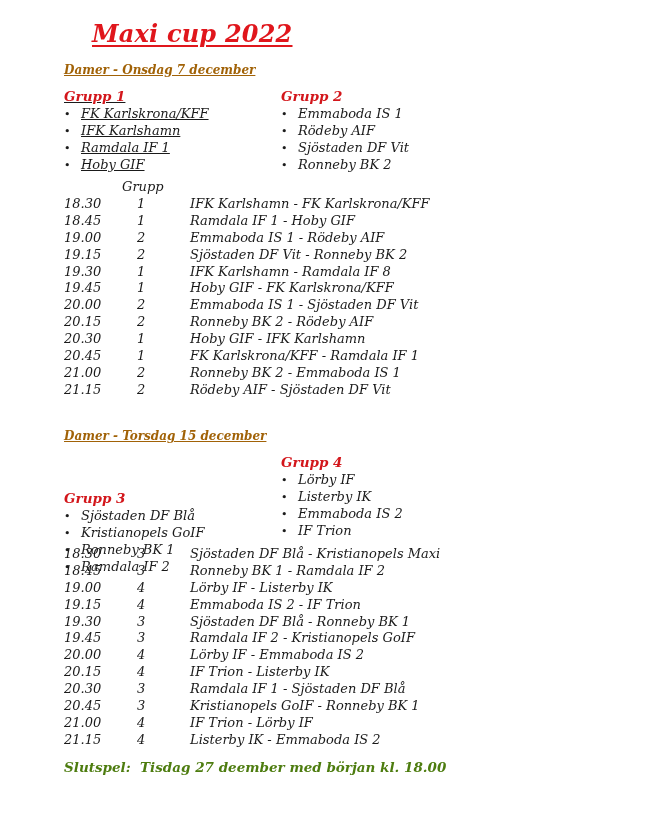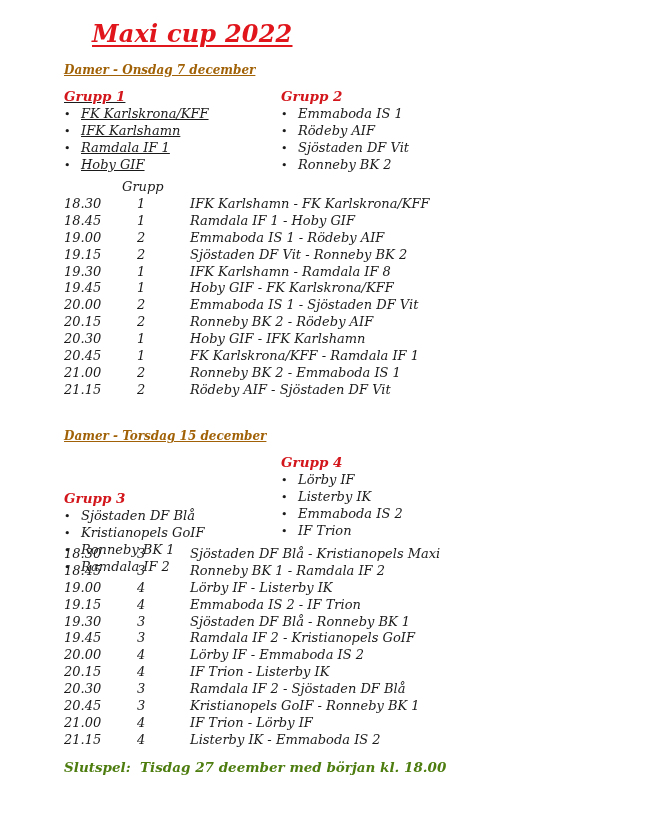--- a/index.html
+++ b/index.html
@@ -161,21 +161,21 @@
       <span class="match">Lörby IF - Emmaboda IS 2</span>
     </div>
     <div class="row">
       <span class="time">20.15</span>
       <span class="grp">4</span>
       <span class="match">IF Trion - Listerby IK</span>
     </div>
     <div class="row">
       <span class="time">20.30</span>
       <span class="grp">3</span>
-      <span class="match">Ramdala IF 2 - Sjöstaden DF Blå</span>
+      <span class="match">Ramdala IF 1 - Sjöstaden DF Blå</span>
     </div>
     <div class="row">
       <span class="time">20.45</span>
       <span class="grp">3</span>
       <span class="match">Kristianopels GoIF - Ronneby BK 1</span>
     </div>
     <div class="row">
       <span class="time">21.00</span>
       <span class="grp">4</span>
       <span class="match">IF Trion - Lörby IF</span>

